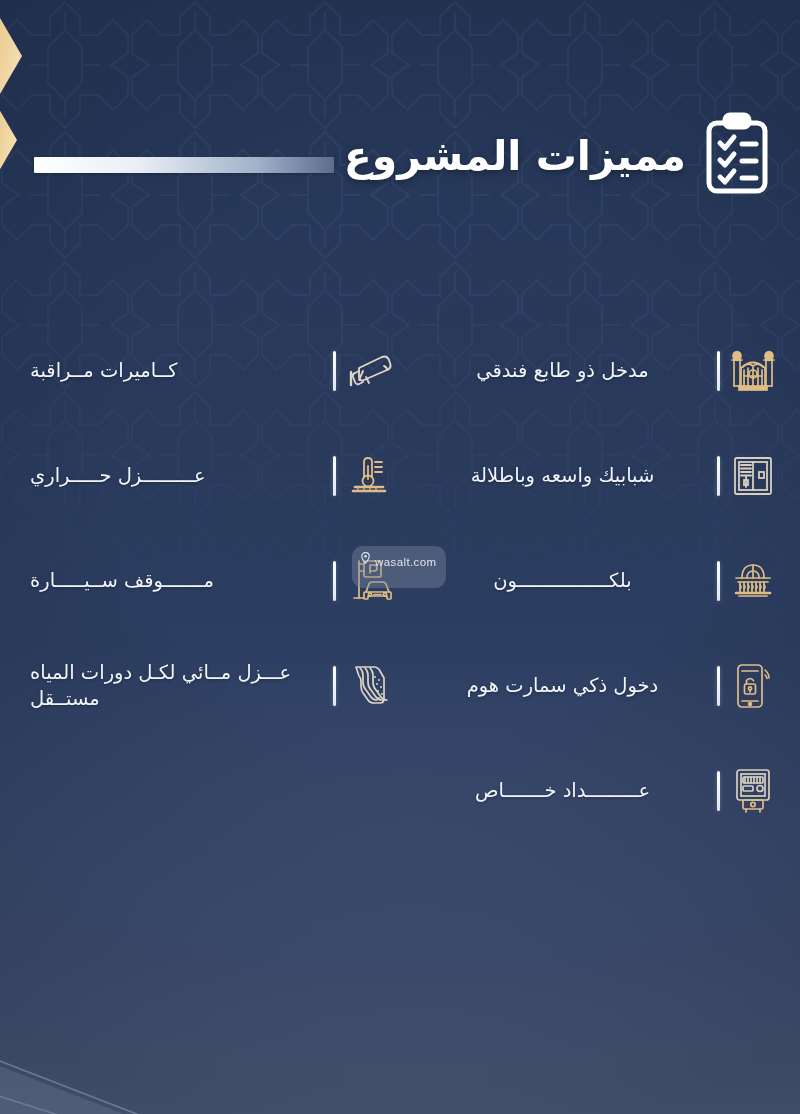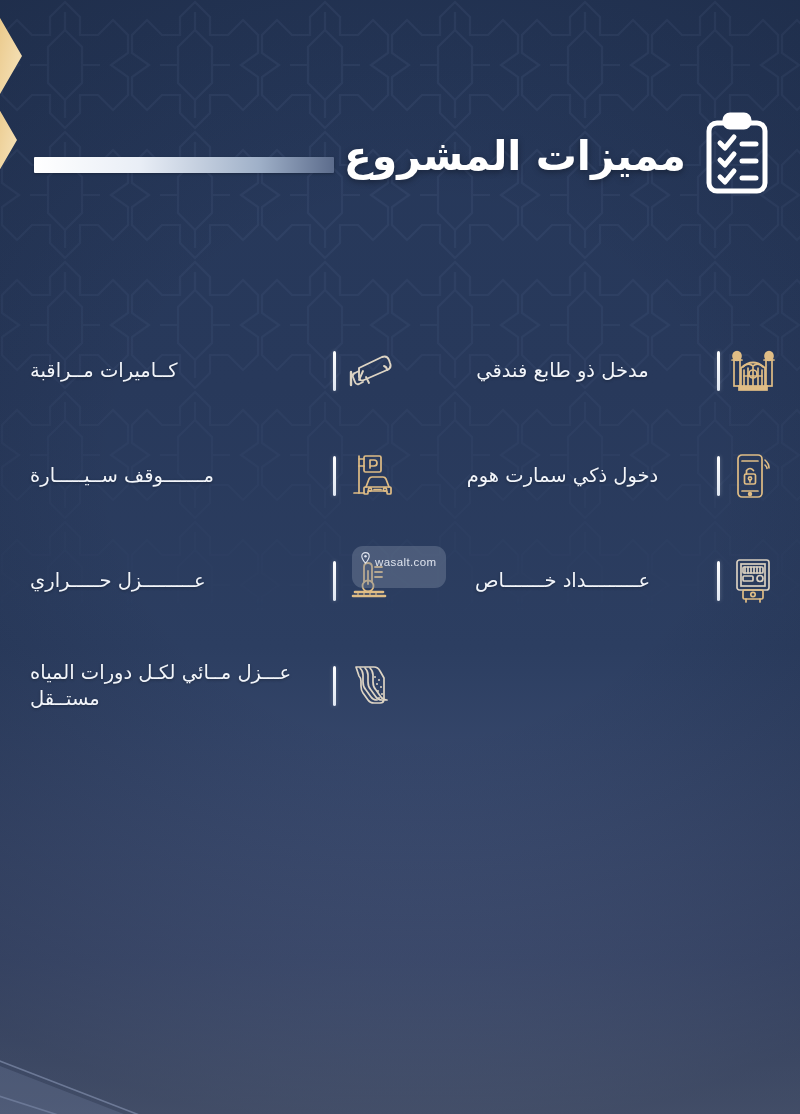--- a/index.html
+++ b/index.html
@@ -188,21 +188,57 @@
               <circle cx="22" cy="26" r="4"></circle>
               <path d="M12 19 q5 -5 10 -1 q5 -4 10 1"></path>
               <rect x="8" y="38" width="28" height="4" fill="#e0bd85"></rect>
             </g>
           </svg>
         </span>
         <span class="f-rule"></span>
         <span class="f-label">مدخل ذو طابع فندقي</span>
       </div>
 
-
+      <div class="feature">
+        <span class="f-icon">
+          <svg width="44" height="44" viewBox="0 0 44 44" xmlns="http://www.w3.org/2000/svg">
+            <g fill="none" stroke="#d9cfc0" stroke-width="1.8" stroke-linecap="round">
+              <rect x="4" y="4" width="36" height="36" rx="1.5"></rect>
+              <rect x="8" y="8" width="28" height="28"></rect>
+              <path d="M22 8 V36"></path>
+              <path d="M10 11 h10 M10 14.5 h10 M10 18 h10 M10 21.5 h10"></path>
+              <path d="M15 22 V33"></path>
+              <rect x="13" y="26" width="4" height="5"></rect>
+              <rect x="28" y="18" width="5" height="6"></rect>
+            </g>
+          </svg>
+        </span>
+        <span class="f-rule"></span>
+        <span class="f-label">شبابيك واسعه وباطلالة</span>
+      </div>
+
+      <div class="feature">
+        <span class="f-icon">
+          <svg width="44" height="42" viewBox="0 0 44 42" xmlns="http://www.w3.org/2000/svg">
+            <g fill="none" stroke="#e0bd85" stroke-width="1.7" stroke-linecap="round">
+              <path d="M11 18 q0 -13 11 -13 q11 0 11 13"></path>
+              <path d="M22 5 V18"></path>
+              <path d="M16 18 q0 -7 6 -7 q6 0 6 7"></path>
+              <path d="M5 18 h34"></path>
+              <path d="M7 22 h30"></path>
+              <path d="M9 22 V33 M13 22 V33 M17 22 V33 M21 22 V33 M25 22 V33 M29 22 V33 M33 22 V33"></path>
+              <path d="M9 25 q2 2 0 4 M13 25 q2 2 0 4 M17 25 q2 2 0 4 M21 25 q2 2 0 4 M25 25 q2 2 0 4 M29 25 q2 2 0 4 M33 25 q2 2 0 4"></path>
+              <path d="M5 33 h34" stroke-width="2.6"></path>
+              <path d="M8 36 h28"></path>
+            </g>
+          </svg>
+        </span>
+        <span class="f-rule"></span>
+        <span class="f-label">بلكــــــــــــــــون</span>
+      </div>
 
       <div class="feature">
         <span class="f-icon">
           <svg width="44" height="48" viewBox="0 0 44 48" xmlns="http://www.w3.org/2000/svg">
             <g fill="none" stroke="#e0bd85" stroke-width="1.7" stroke-linecap="round">
               <rect x="7" y="3" width="24" height="42" rx="4"></rect>
               <path d="M11 9 h16 M11 39 h16"></path>
               <circle cx="19" cy="42" r="1.4" fill="#e0bd85"></circle>
               <rect x="13.5" y="22" width="11" height="10" rx="1.6"></rect>
               <path d="M15.5 22 V18.5 q3.5 -4 7 0"></path>
@@ -249,20 +285,38 @@
               <path d="M38 15 q3 1 3 4"></path>
               <path d="M17 20 L13 29"></path>
               <path d="M13 20 L9 22 q-3 1 -2 4 l2 5 q1 3 4 2 l4 -2"></path>
               <path d="M5 21 V34" stroke-width="2.4"></path>
               <path d="M20 26 L23 32"></path>
             </g>
           </svg>
         </span>
         <span class="f-rule"></span>
         <span class="f-label">كــاميرات مــراقبة</span>
+      </div>
+
+      <div class="feature">
+        <span class="f-icon">
+          <svg width="44" height="44" viewBox="0 0 44 44" xmlns="http://www.w3.org/2000/svg">
+            <g fill="none" stroke="#e0bd85" stroke-width="1.8" stroke-linecap="round">
+              <path d="M17 23 V8 q0 -4 4 -4 q4 0 4 4 V23"></path>
+              <circle cx="21" cy="27" r="5.5"></circle>
+              <path d="M21 12 V25"></path>
+              <path d="M28 8 h7 M28 13 h7 M28 18 h7"></path>
+              <path d="M8 33 h28" stroke-width="2.6"></path>
+              <path d="M6 37 h32" stroke-width="2.6"></path>
+              <path d="M11 33 V37 M17 33 V37 M23 33 V37 M29 33 V37" stroke-width="1.2"></path>
+            </g>
+          </svg>
+        </span>
+        <span class="f-rule"></span>
+        <span class="f-label">عـــــــــزل حـــــراري</span>
       </div>
 
       <div class="feature">
         <span class="f-icon">
           <svg width="46" height="46" viewBox="0 0 46 46" xmlns="http://www.w3.org/2000/svg">
             <g fill="none" stroke="#e0bd85" stroke-width="1.7" stroke-linecap="round" stroke-linejoin="round">
               <rect x="18" y="3" width="17" height="16" rx="1.5"></rect>
               <path d="M24 15 V7 h4 q3 0 3 3 q0 3 -3 3 h-4"></path>
               <path d="M13 3 V40"></path>
               <path d="M13 6 h5 M13 13 h5"></path>
@@ -270,38 +324,20 @@
               <path d="M20 34 L23 26 q1 -2 3 -2 h11 q2 0 3 2 l3 8"></path>
               <path d="M19 34 h25 q1 0 1 1 v5 q0 1 -1 1 h-2 q-1 0 -1 -1 v-2 H22 v2 q0 1 -1 1 h-2 q-1 0 -1 -1 v-5 q0 -1 1 -1"></path>
               <circle cx="24" cy="36.5" r="1.6"></circle>
                 <circle cx="39" cy="36.5" r="1.6"></circle>
               <path d="M28 36.5 h7"></path>
             </g>
           </svg>
         </span>
         <span class="f-rule"></span>
         <span class="f-label">مـــــــوقف ســيـــــارة</span>
-      </div>
-
-      <div class="feature">
-        <span class="f-icon">
-          <svg width="44" height="44" viewBox="0 0 44 44" xmlns="http://www.w3.org/2000/svg">
-            <g fill="none" stroke="#e0bd85" stroke-width="1.8" stroke-linecap="round">
-              <path d="M17 23 V8 q0 -4 4 -4 q4 0 4 4 V23"></path>
-              <circle cx="21" cy="27" r="5.5"></circle>
-              <path d="M21 12 V25"></path>
-              <path d="M28 8 h7 M28 13 h7 M28 18 h7"></path>
-              <path d="M8 33 h28" stroke-width="2.6"></path>
-              <path d="M6 37 h32" stroke-width="2.6"></path>
-              <path d="M11 33 V37 M17 33 V37 M23 33 V37 M29 33 V37" stroke-width="1.2"></path>
-            </g>
-          </svg>
-        </span>
-        <span class="f-rule"></span>
-        <span class="f-label">عـــــــــزل حـــــراري</span>
       </div>
 
       <div class="feature">
         <span class="f-icon">
           <svg width="44" height="46" viewBox="0 0 44 46" xmlns="http://www.w3.org/2000/svg">
             <g fill="none" stroke="#ddd4c4" stroke-width="1.7" stroke-linecap="round" stroke-linejoin="round">
               <path d="M9 4 h18 q4 0 6 4 l4 7 v21 q0 4 -4 4 h-6 q-4 0 -6 -3 l-5 -7 q-2 -3 -2 -7 V18 q0 -3 -2 -5 Z"></path>
               <path d="M13 5 q3 3 3 7 v7 q0 5 3 8 l5 7 q2 3 6 3"></path>
               <path d="M18 5 q3 3 3 7 v7 q0 5 3 8 l5 7 q2 3 6 3"></path>
               <path d="M23 5 q3 3 3 7 v7 q0 5 3 8 l5 7 q2 3 6 3"></path>

